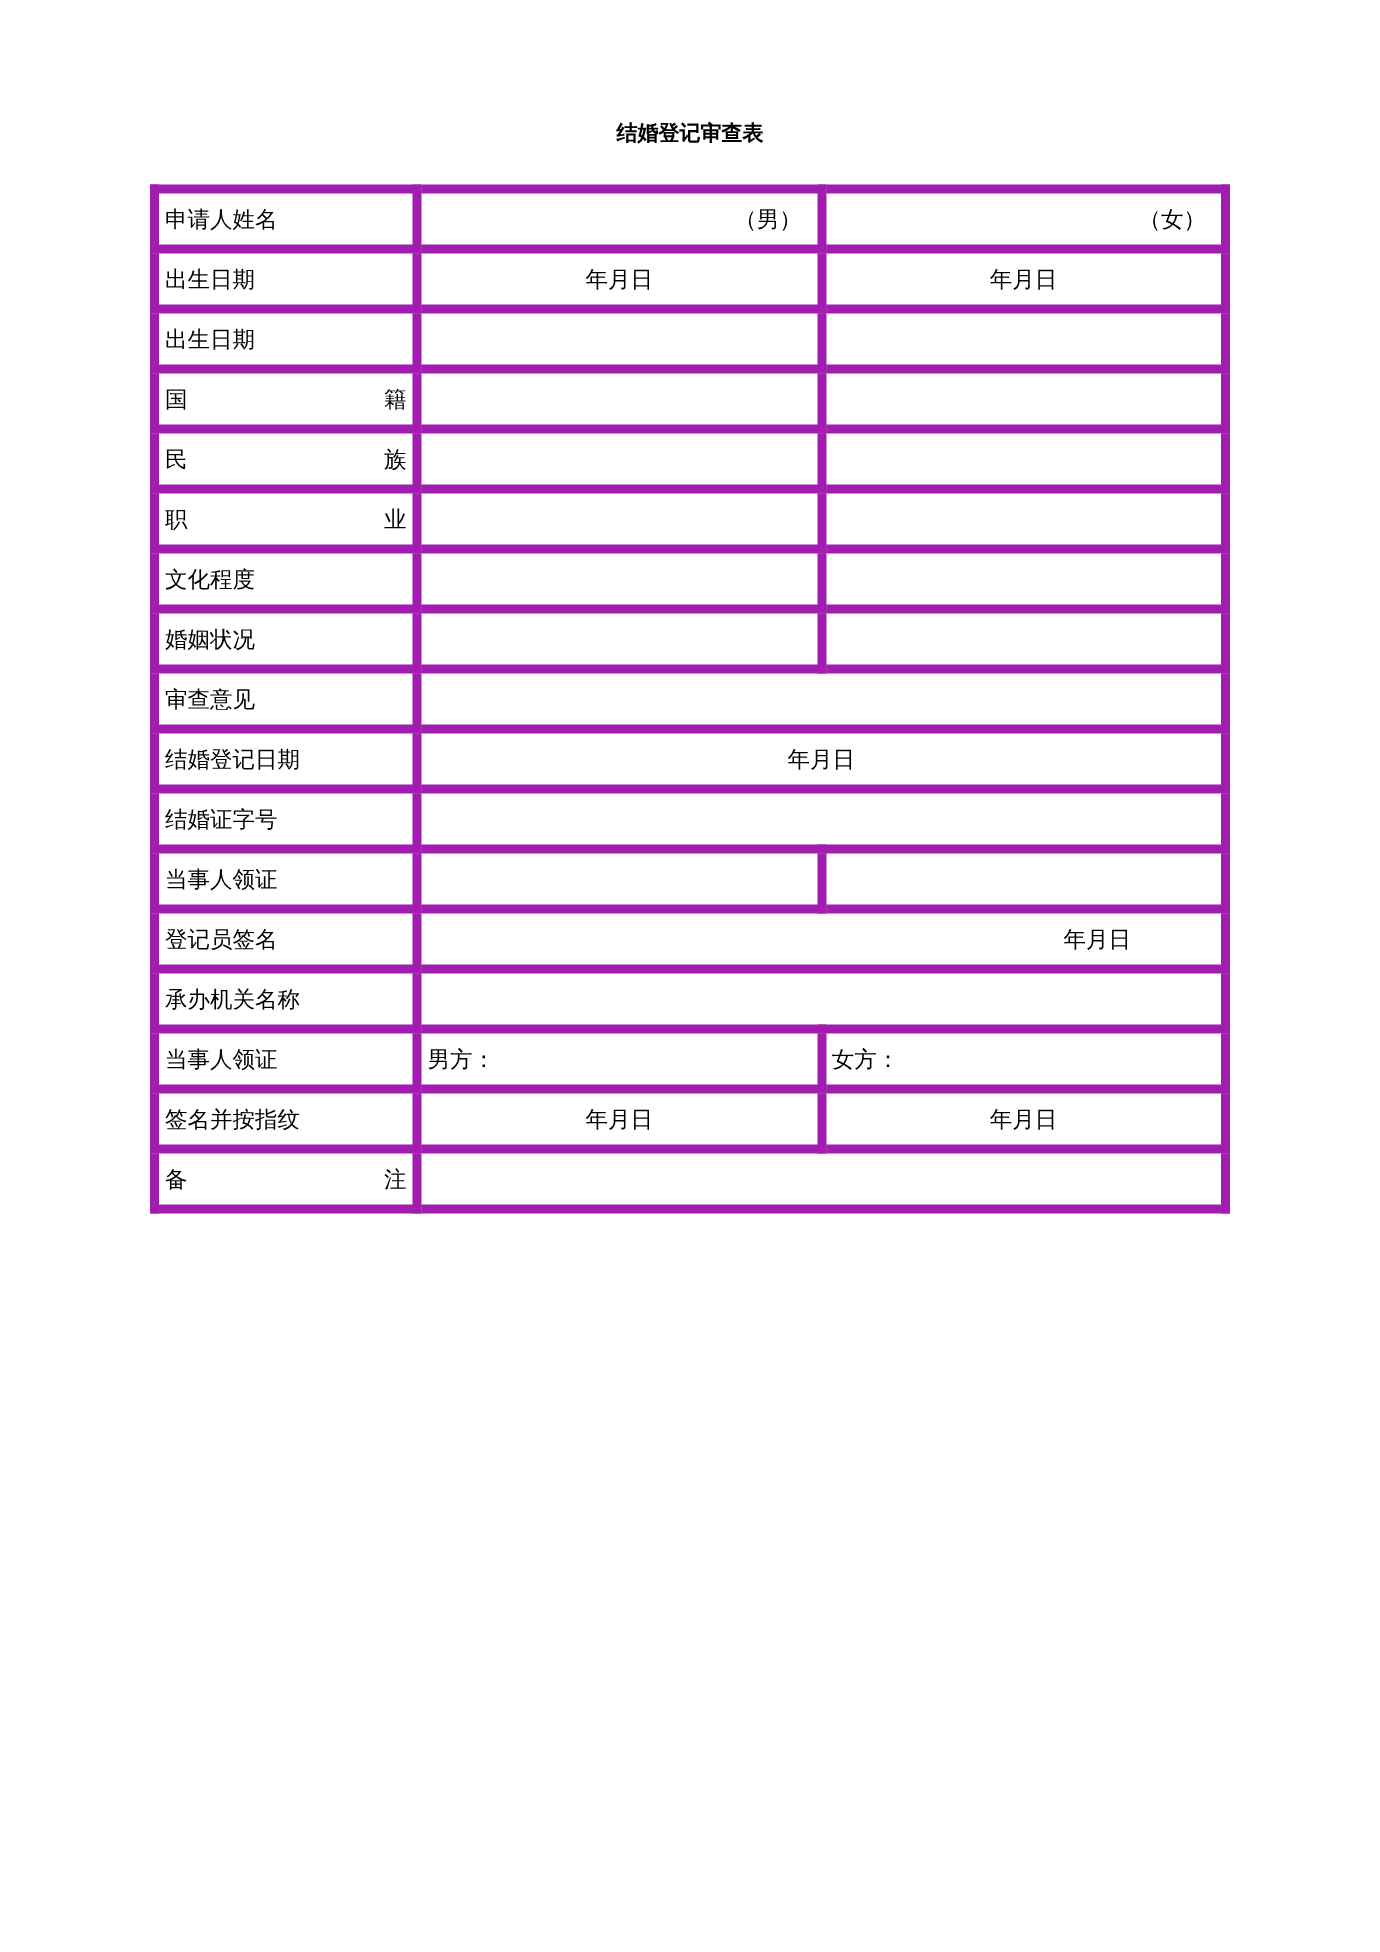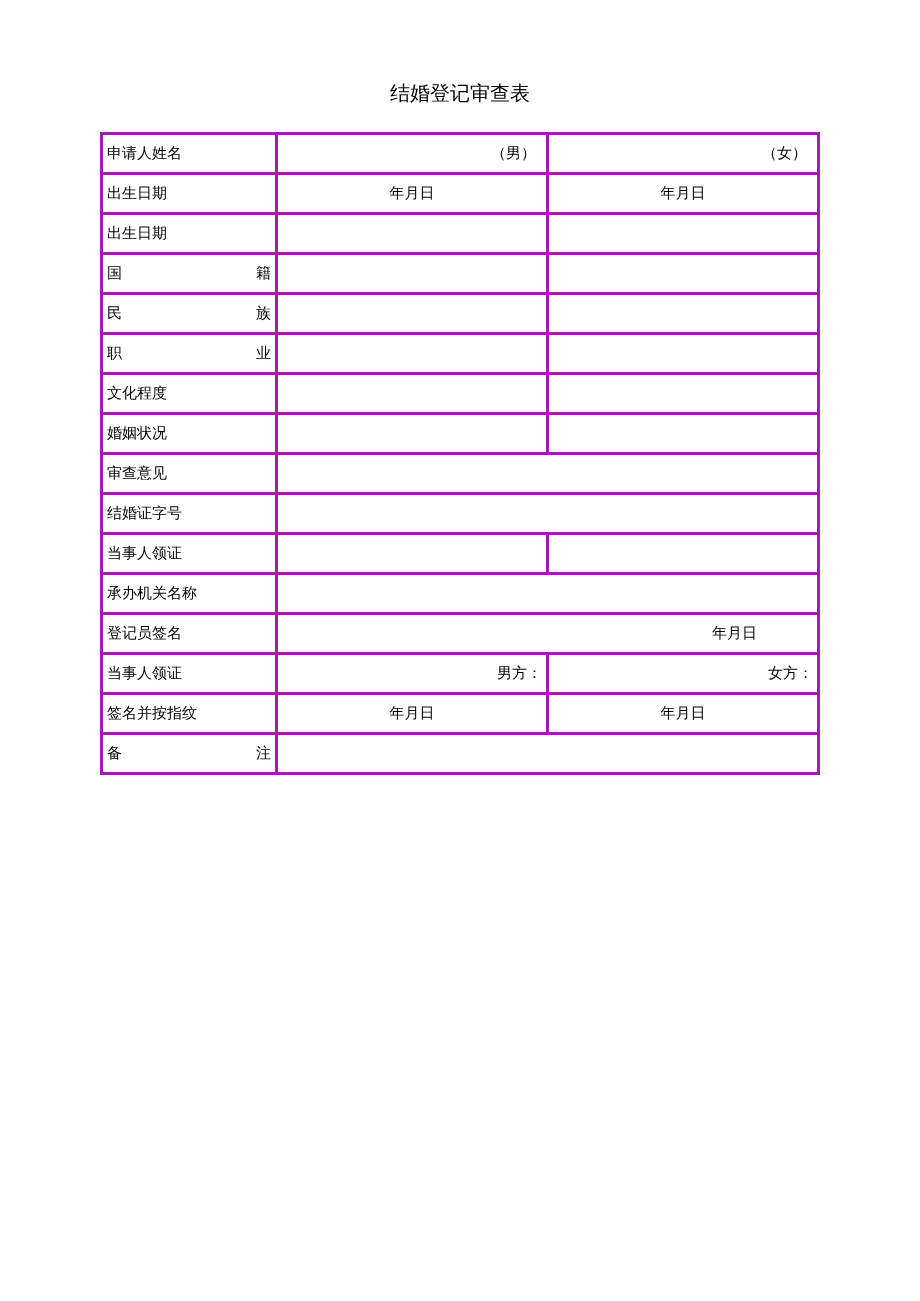--- a/index.html
+++ b/index.html
@@ -9,31 +9,31 @@
     }
     body {
       font-family: "SimSun", "宋体", serif;
       background: #ffffff;
       width: 920px;
       height: 1301px;
       padding: 80px 100px;
     }
     .title {
       text-align: center;
-      font-size: 20px;
-      font-weight: normal;
+      font-size: 14px;
+      font-weight: bold;
       margin-bottom: 25px;
     }
     table {
       border-collapse: collapse;
       width: 100%;
       table-layout: fixed;
     }
     td {
-      border: 3px solid #a21caf;
+      border: 6px solid #a21caf;
       height: 40px;
       padding: 0 4px;
       font-size: 15px;
       vertical-align: middle;
       margin-left: 38px;
     }
     .label-cell {
       width: 175px;
       text-align: left;
     }
@@ -46,21 +46,21 @@
       width: calc((100% - 175px) / 2);
     }
     .center {
       text-align: center;
     }
     .right {
       text-align: right;
       padding-right: 10px;
     }
     .left {
-      text-align: right;
+      text-align: left;
     }
   </style>
 </head>
 <body>
 
 <div class="title">结婚登记审查表</div>
 
 <table>
   <tbody>
       <tr>
@@ -101,35 +101,39 @@
   <tr>
     <td class="label-cell">婚姻状况</td>
     <td class="two-col"></td>
     <td class="two-col"></td>
   </tr>
   <tr>
     <td class="label-cell">审查意见</td>
     <td colspan="2"></td>
   </tr>
   <tr>
+    <td class="label-cell">结婚登记日期</td>
+    <td colspan="2" class="center">年月日</td>
+  </tr>
+  <tr>
     <td class="label-cell">结婚证字号</td>
     <td colspan="2"></td>
   </tr>
   <tr>
     <td class="label-cell">当事人领证</td>
     <td class="two-col"></td>
     <td class="two-col"></td>
   </tr>
   <tr>
+    <td class="label-cell">登记员签名</td>
+    <td colspan="2" class="right" style="padding-right:60px;">年月日</td>
+  </tr>
+  <tr>
     <td class="label-cell">承办机关名称</td>
     <td colspan="2"></td>
-  </tr>
-  <tr>
-    <td class="label-cell">登记员签名</td>
-    <td colspan="2" class="right" style="padding-right:60px;">年月日</td>
   </tr>
   <tr>
     <td class="label-cell">当事人领证</td>
     <td class="two-col left">男方：</td>
     <td class="two-col left">女方：</td>
   </tr>
   <tr>
     <td class="label-cell">签名并按指纹</td>
     <td class="two-col center">年月日</td>
     <td class="two-col center">年月日</td>

